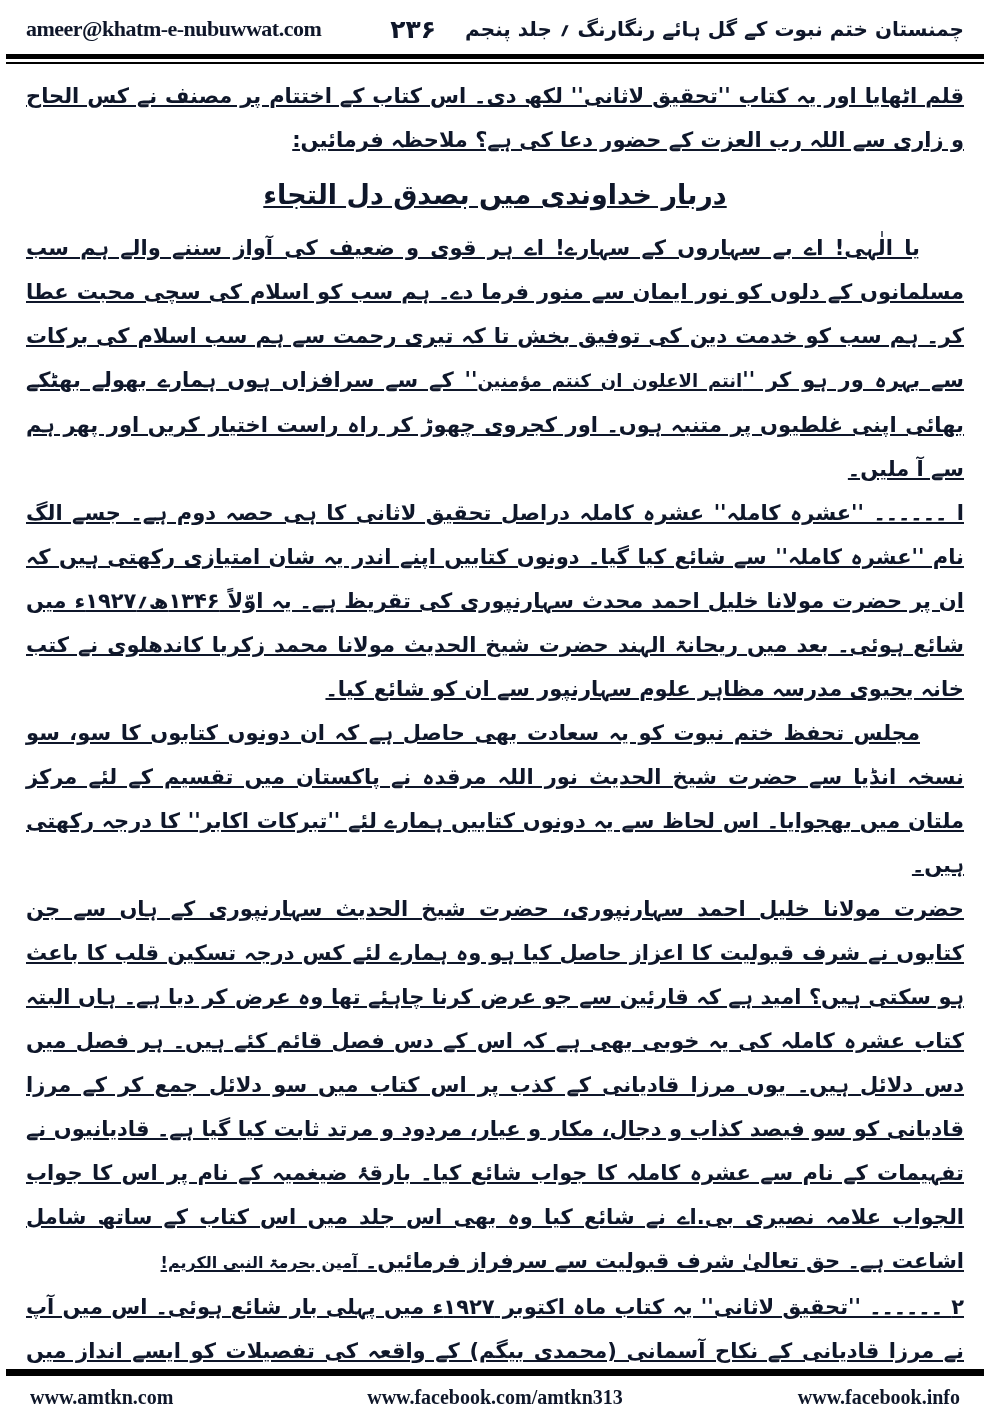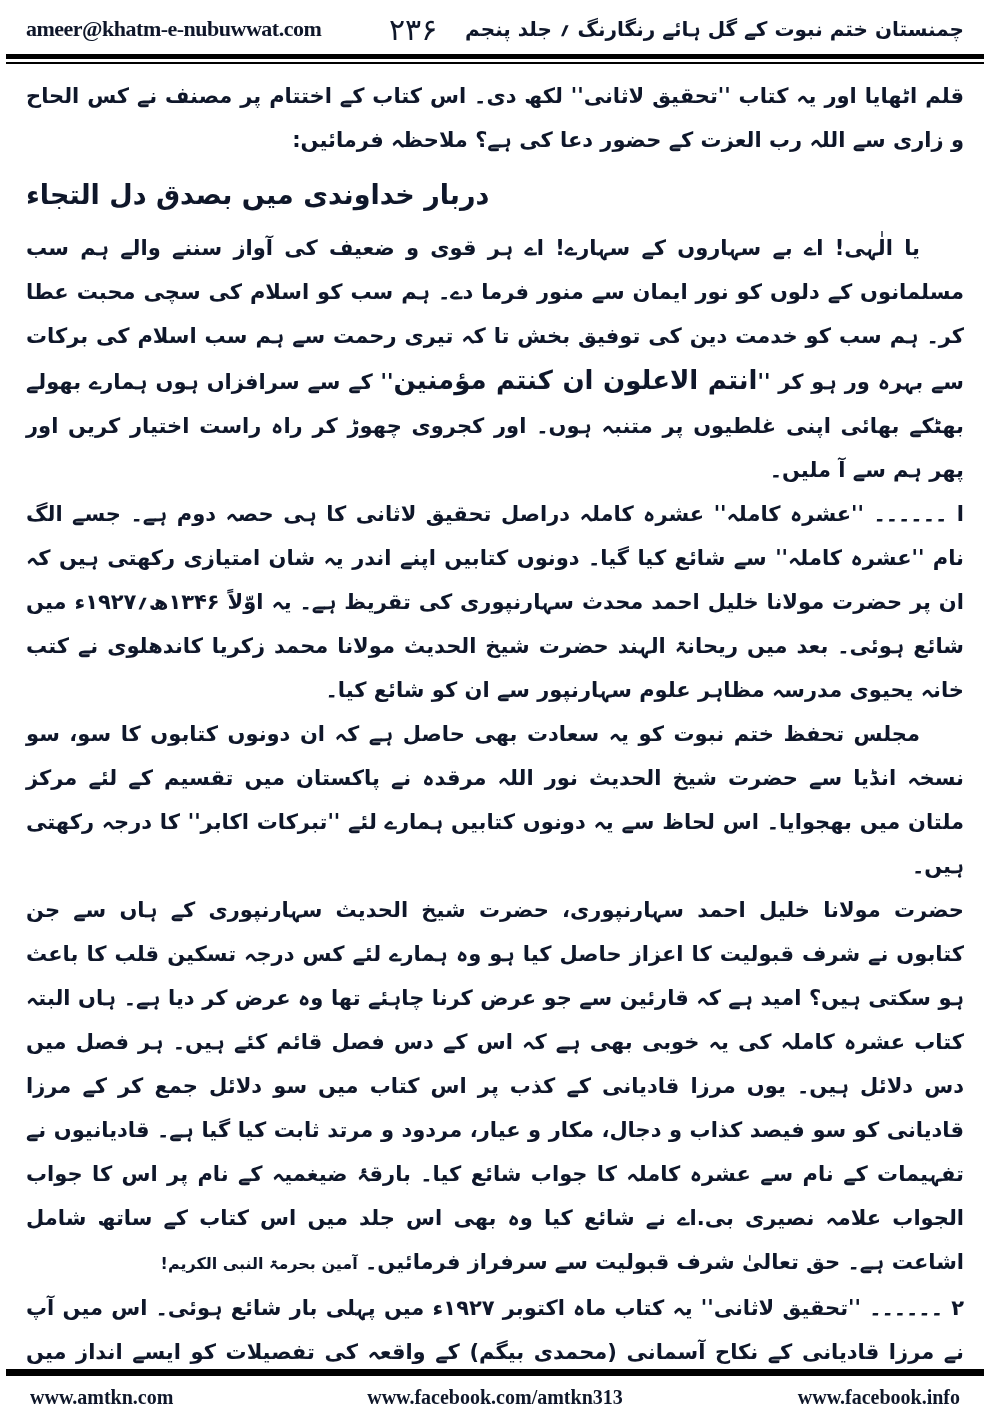--- a/index.html
+++ b/index.html
@@ -11,41 +11,41 @@
   
   .header{
     display:flex;justify-content:space-between;align-items:center;
     padding:8px 26px 2px 26px;height:42px;
   }
   .header-email{
     font-family:"Liberation Serif",serif;font-weight:bold;font-size:22px;
     letter-spacing:-0.5px;
   }
   .header-page{
-    font-weight:normal;font-size:30px;direction:rtl;margin-left:40px;
+    font-weight:bold;font-size:25px;direction:rtl;margin-left:40px;
   }
   .header-title{
     font-weight:bold;font-size:20px;direction:rtl;text-align:center;
   }
   .rule-double{
     margin:2px 6px 0 6px;height:3px;
     border-top:5px solid #000;border-bottom:2px solid #000;
   }
   
   .bodytext{
     direction:rtl;text-align:justify;
     padding:10px 26px 0 26px;height:1296px;overflow:hidden;
     font-size:21px;line-height:44px;font-weight:bold;
   }
-  .bodytext p{margin:0;}
+  .bodytext p{margin:0;text-decoration:underline;}
   .indent{text-indent:44px;}
   .center-heading{
-    text-align:left;font-size:27px;line-height:54px;margin:6px 0 4px 0 !important;
+    text-align:center;font-size:27px;line-height:54px;margin:6px 0 4px 0 !important;
   }
-  .arabic-inline{font-size:26px;}
+  .arabic-inline{font-size:18px;}
   .amin-phrase{font-size:16px;}
   
   .footer-rule{
     position:absolute;left:6px;right:6px;bottom:44px;height:7px;background:#000;
   }
   .footer{
     position:absolute;left:0;right:0;bottom:6px;height:34px;
     display:flex;justify-content:space-between;align-items:center;
     padding:0 30px;
     font-family:"Liberation Serif",serif;font-weight:bold;font-size:20px;

